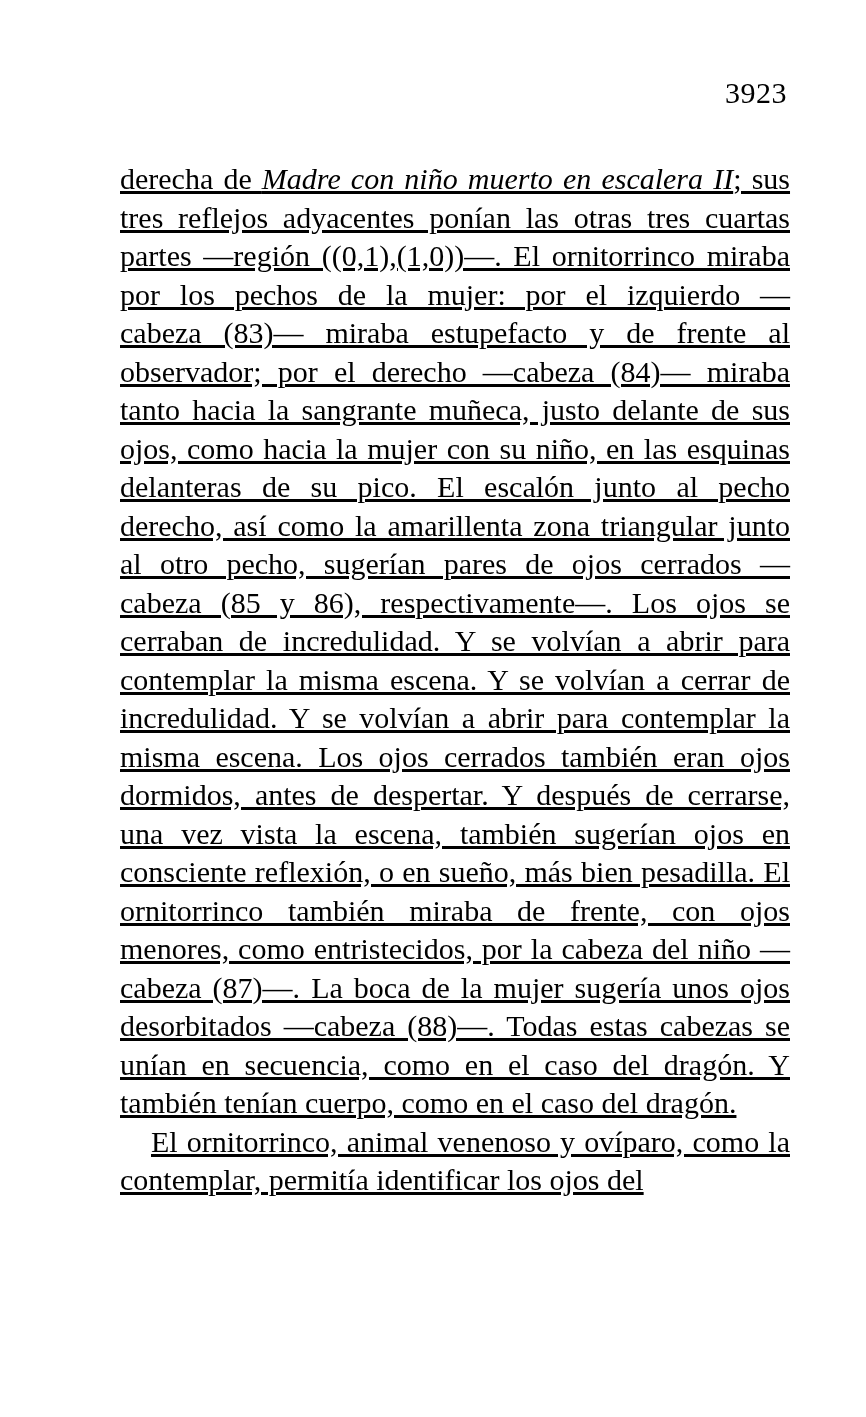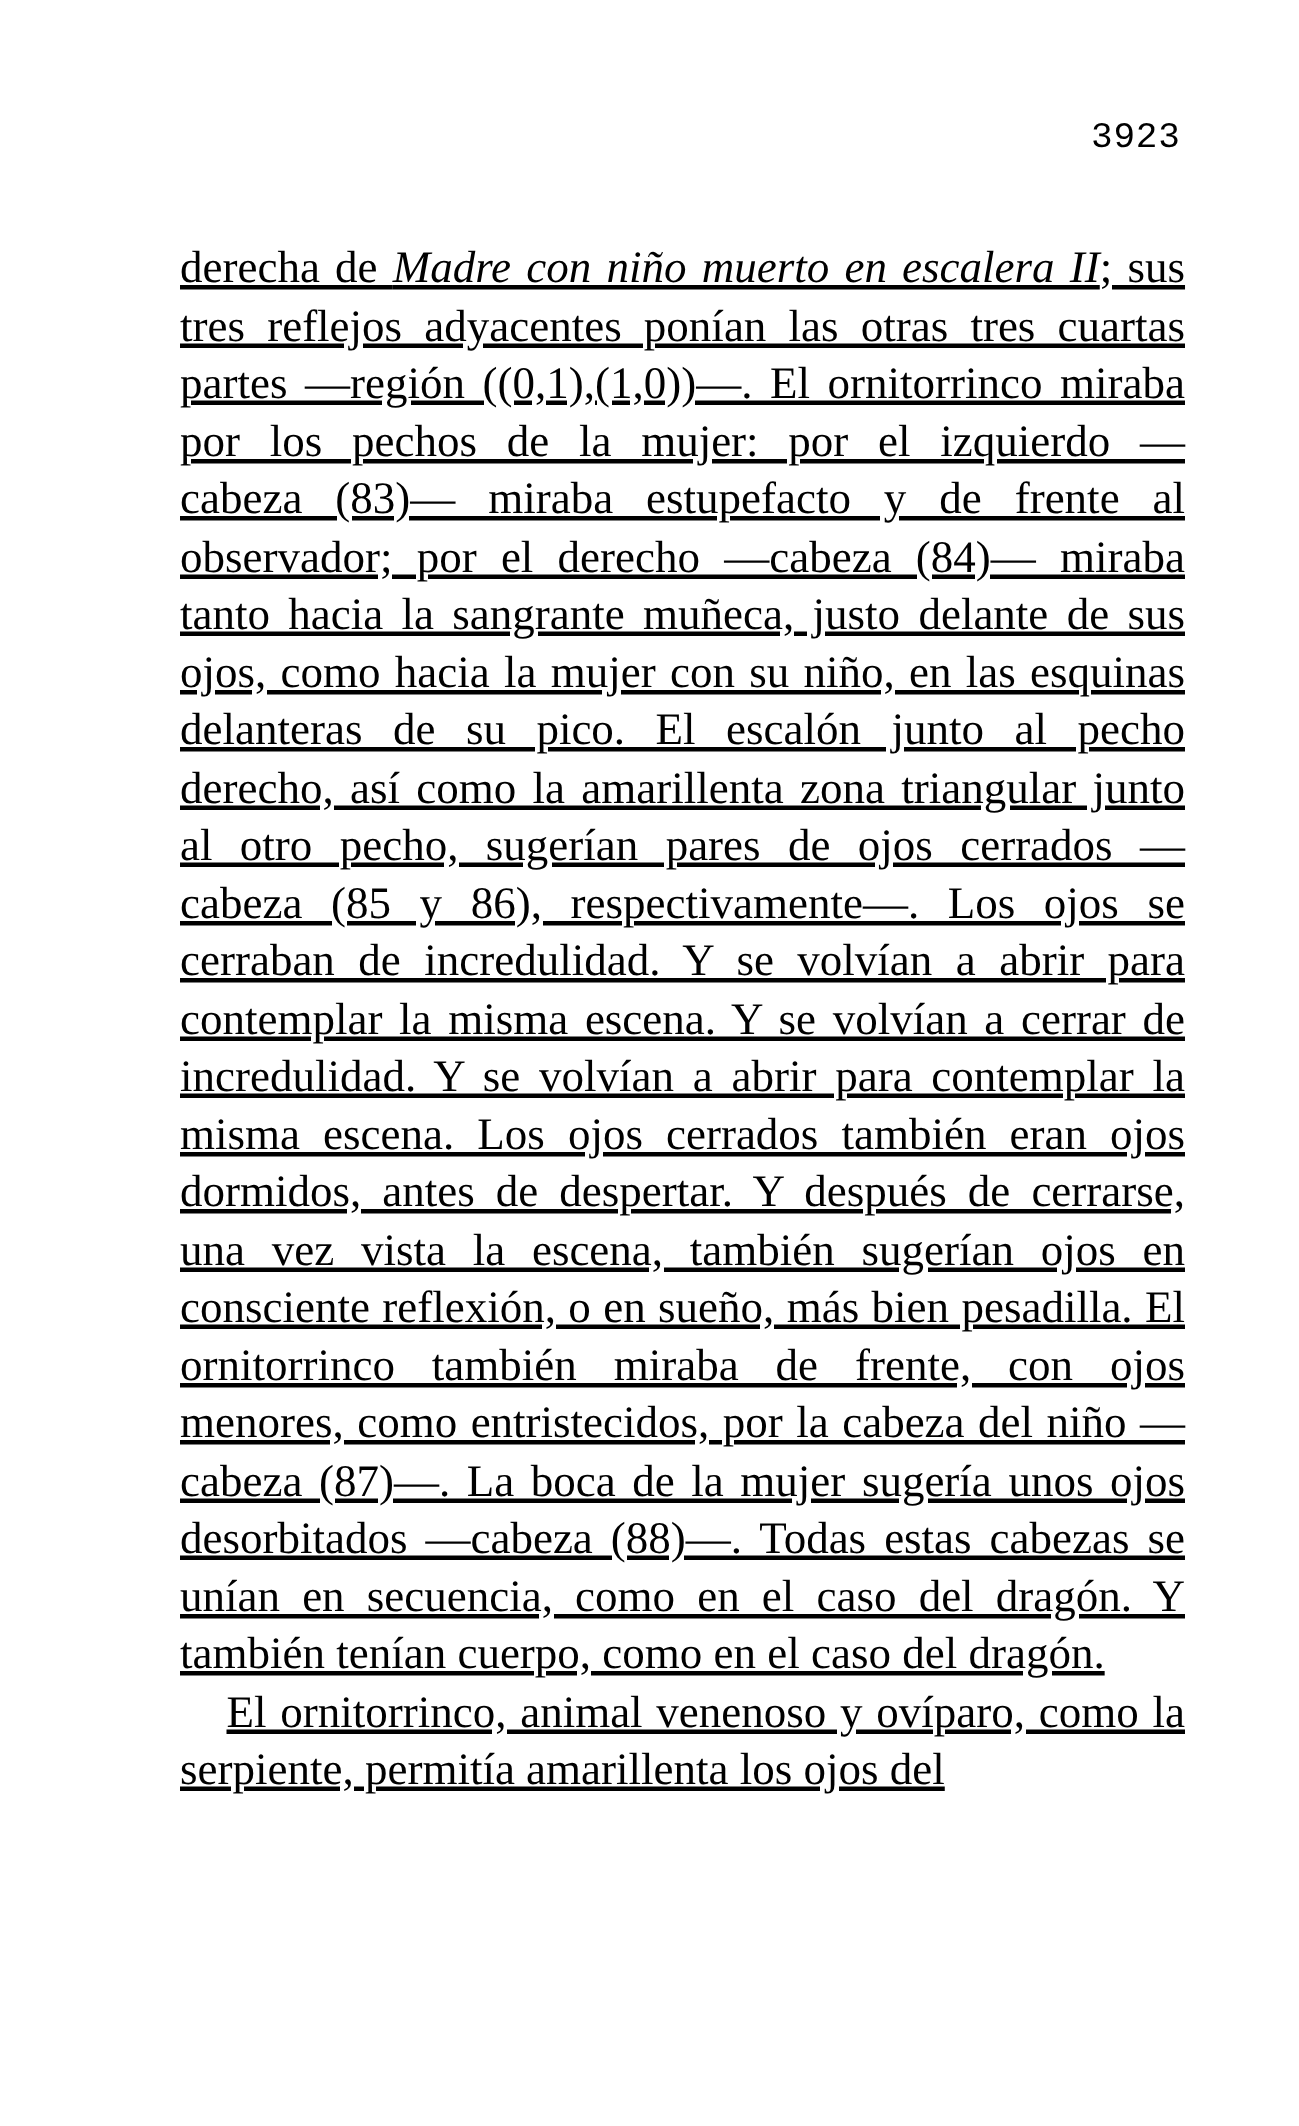--- a/index.html
+++ b/index.html
@@ -15,24 +15,23 @@
     overflow: hidden;
     font-family: "Liberation Serif", "DejaVu Serif", serif;
     color: #000000;
   }
   .page-number {
     position: absolute;
     top: 74px;
     left: 120px;
     right: 79px;
     text-align: right;
-    font-size: 24px;
+    font-size: 30px;
     line-height: 38px;
     letter-spacing: 0.5px;
-    font-family: Liberation Mono, monospace;
   }
   .text-block {
     position: absolute;
     top: 160px;
     left: 120px;
     width: 670px;
     font-size: 30px;
     line-height: 38.5px;
     text-align: justify;
     text-justify: inter-word;
@@ -53,17 +52,17 @@
 <body>
 
 <div class="page">
 
   <div class="page-number">3923</div>
 
   <div class="text-block">
 
     <p class="para"><span>derecha de </span><span class="work-title">Madre con niño muerto en escalera II</span><span>; sus tres reflejos adyacentes ponían las otras tres cuartas partes —región&nbsp;((0,1),(1,0))—. El ornitorrinco miraba por los pechos de la mujer: por el izquierdo —cabeza&nbsp;(83)— miraba estupefacto y de frente al observador; por el derecho —cabeza&nbsp;(84)— miraba tanto hacia la sangrante muñeca, justo delante de sus ojos, como hacia la mujer con su niño, en las esquinas delanteras de su pico. El escalón junto al pecho derecho, así como la amarillenta zona triangular junto al otro pecho, sugerían pares de ojos cerrados —cabeza&nbsp;(85 y&nbsp;86), respectivamente—. Los ojos se cerraban de incredulidad. Y se volvían a abrir para contemplar la misma escena. Y se volvían a cerrar de incredulidad. Y se volvían a abrir para contemplar la misma escena. Los ojos cerrados también eran ojos dormidos, antes de despertar. Y después de cerrarse, una vez vista la escena, también sugerían ojos en consciente reflexión, o en sueño, más bien pesadilla. El ornitorrinco también miraba de frente, con ojos menores, como entristecidos, por la cabeza del niño —cabeza&nbsp;(87)—. La boca de la mujer sugería unos ojos desorbitados —cabeza&nbsp;(88)—. Todas estas cabezas se unían en secuencia, como en el caso del dragón. Y también tenían cuerpo, como en el caso del dragón.</span></p>
 
-    <p class="para indented">El ornitorrinco, animal venenoso y ovíparo, como la serpiente, permitía amarillenta los ojos del</p>
+    <p class="para indented">El ornitorrinco, animal venenoso y ovíparo, como la contemplar, permitía identificar los ojos del</p>
 
   </div>
 
 </div>
 
 </body></html>

